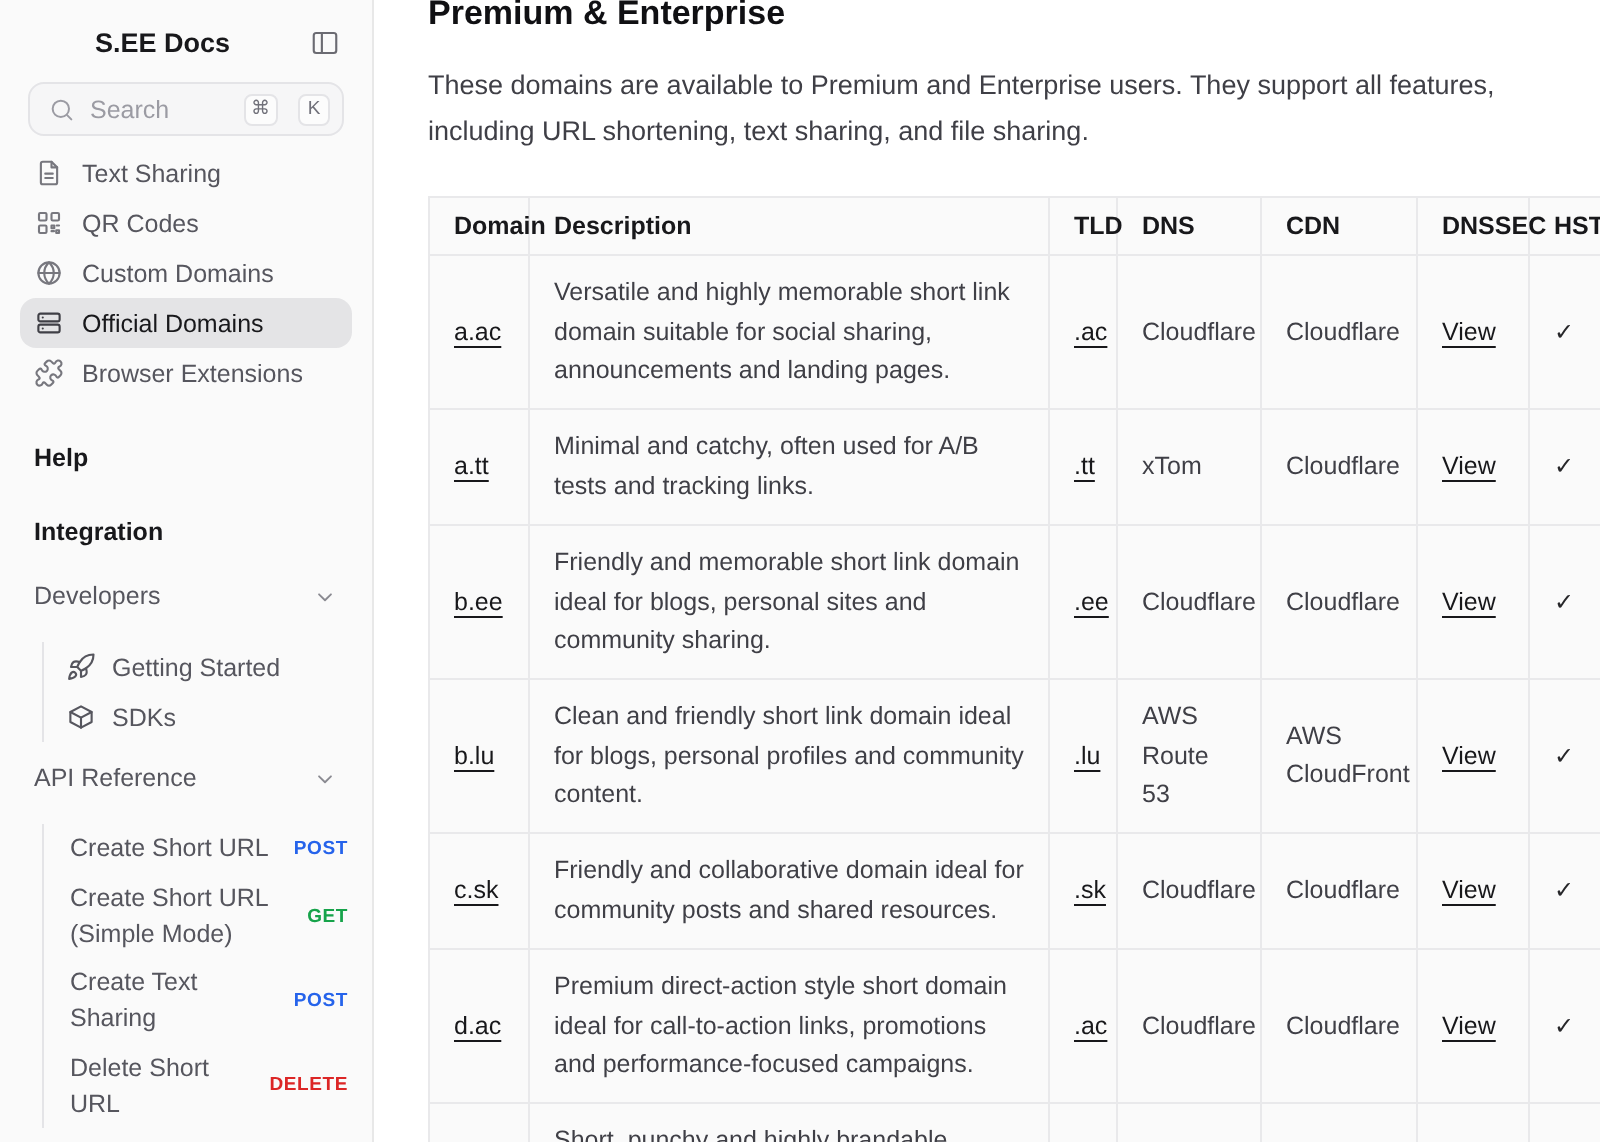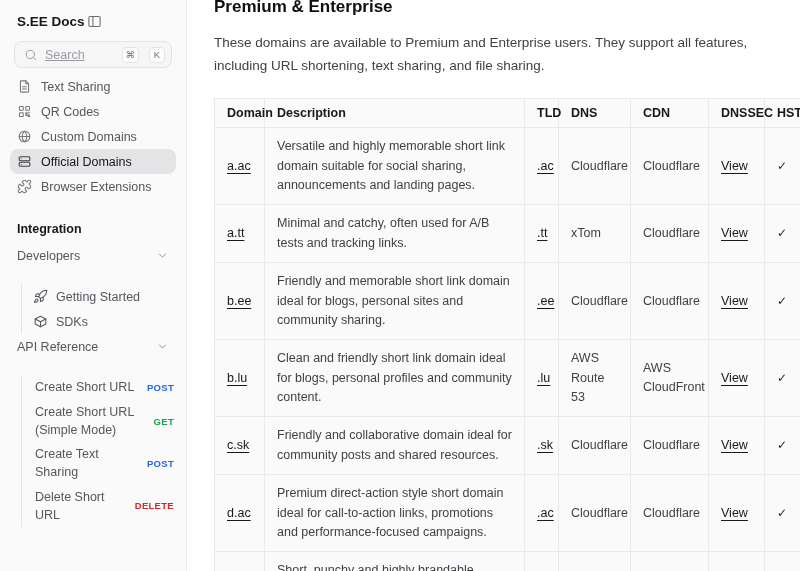--- a/index.html
+++ b/index.html
@@ -3,44 +3,44 @@
 <meta charset="utf-8">
 <style>
   * { margin:0; padding:0; box-sizing:border-box; }
   html,body { width:800px; height:571px; overflow:hidden; background:#fff;
     font-family:"Liberation Sans","DejaVu Sans",sans-serif; }
   .app { display:flex; width:800px; height:571px; }
 
   
   .sidebar { width:187px; min-width:187px; height:571px; background:#fafafa;
     border-right:1px solid #e8e8e8; padding:8px 10px 0 10px; overflow:hidden; }
-  .sb-header { display:flex; align-items:center; justify-content:flex-start;
-    padding:2px 4px 0 7px; height:24px; }
+  .sb-header { display:flex; align-items:center; justify-content:flex-end;
+    padding:2px 4px 0 7px; height:24px;gap:38px; }
   .sb-title { font-size:13.5px; font-weight:700; color:#18181b; }
   .sb-toggle { background:none; border:none; color:#6b6b72; cursor:pointer;
     display:flex; align-items:center; padding:2px; }
   .searchbox { margin:9px 4px 6px 4px; height:27px; display:flex; align-items:center;
     gap:7px; background:#f6f6f7; border:1px solid #e4e4e7; border-radius:8px;
     padding:0 6px 0 9px; color:#9b9ba3; cursor:text; }
-  .searchbox .ph { font-size:12.5px; flex:1;text-decoration:underline; }
+  .searchbox .ph { font-size:12.5px; flex:1; }
   .kbd { min-width:16px; height:16px; border:1px solid #e4e4e7; background:#fcfcfc;
     border-radius:4px; font-size:9.5px; color:#71717a; display:flex;
     align-items:center; justify-content:center; padding:0 3px; }
   .kbd + .kbd { margin-left:3px; }
 
   .nav { display:flex; flex-direction:column; }
   .nav-item { display:flex; align-items:center; gap:9px; height:25px;
     padding:0 7px; border-radius:8px; font-size:12.5px; color:#56565e;
     cursor:pointer; white-space:nowrap; }
   .nav-item .ic { display:flex; align-items:center; color:#77777e; }
   .nav-item.active { background:#e4e4e6; color:#18181b; font-weight:500; }
   .nav-item.active .ic { color:#3f3f46; }
   .section-title { font-size:12.5px; font-weight:600; color:#18181b;
     margin:23px 0 7px 0; padding:0 7px; }
-  .group-row { display:flex; align-items:center; justify-content:space-between;
+  .group-row { display:flex; align-items:flex-end; justify-content:space-between;
     height:25px; padding:0 7px; font-size:12.5px; color:#56565e; cursor:pointer;
     border-radius:8px; }
   .group-row .chev { color:#8a8a91; display:flex; }
   .children { margin-left:11px; border-left:1px solid #e4e4e7; padding-left:7px;
     display:flex; flex-direction:column;margin-top:16px; }
   .child-item { display:flex; align-items:center; gap:8px; min-height:25px;
     padding:2px 6px 2px 4px; font-size:12.5px; color:#56565e; cursor:pointer;
     border-radius:8px; }
   .api-item { display:flex; align-items:center; justify-content:space-between;
     gap:6px; min-height:25px; padding:3px 2px 3px 6px; font-size:12.5px;
@@ -141,20 +141,21 @@
         <div class="nav-item">
           <span class="ic">
             <svg viewBox="0 0 24 24" width="15" height="15" fill="none" stroke="currentColor" stroke-width="1.7" stroke-linecap="round" stroke-linejoin="round" class="ic-svg">
               <path d="M19.4 7.9c-.05.32.06.65.29.88l1.57 1.57c.47.47.7 1.08.7 1.7s-.23 1.23-.7 1.7l-1.61 1.61a1 1 0 0 1-.84.28c-.47-.07-.8-.48-.97-.93a2.5 2.5 0 1 0-3.21 3.22c.45.16.86.5.93.97a1 1 0 0 1-.28.84l-1.61 1.6a2.4 2.4 0 0 1-3.41 0l-1.57-1.56a1 1 0 0 0-.88-.29c-.49.07-.84.5-1.02.97a2.5 2.5 0 1 1-3.24-3.24c.47-.18.9-.53.97-1.02a1 1 0 0 0-.29-.88L2.7 13.7A2.4 2.4 0 0 1 2 12c0-.62.24-1.23.7-1.7l1.53-1.53c.24-.24.58-.35.92-.3.51.08.87.53 1.07 1.01a2.5 2.5 0 1 0 3.26-3.26c-.48-.2-.93-.56-1.01-1.07-.05-.34.06-.68.3-.92L10.3 2.7a2.4 2.4 0 0 1 3.4 0l1.57 1.57c.23.23.56.34.88.29.49-.07.84-.5 1.02-.97a2.5 2.5 0 1 1 3.24 3.24c-.47.18-.9.53-.97 1.02z"></path>
             </svg>
           </span>
           <span>Browser Extensions</span>
         </div>
       </nav>
 
+    <div class="section-title">Help</div>
 
     <div class="section-title">Integration</div>
     <nav class="nav" id="nav-integration">
         <div class="group-row">
           <span>Developers</span>
           <span class="chev">
             <svg viewBox="0 0 24 24" width="13" height="13" fill="none" stroke="currentColor" stroke-width="1.7" stroke-linecap="round" stroke-linejoin="round" class="ic-svg">
               <path d="m6.5 9.5 5.5 5.5 5.5-5.5"></path>
             </svg>
           </span>

